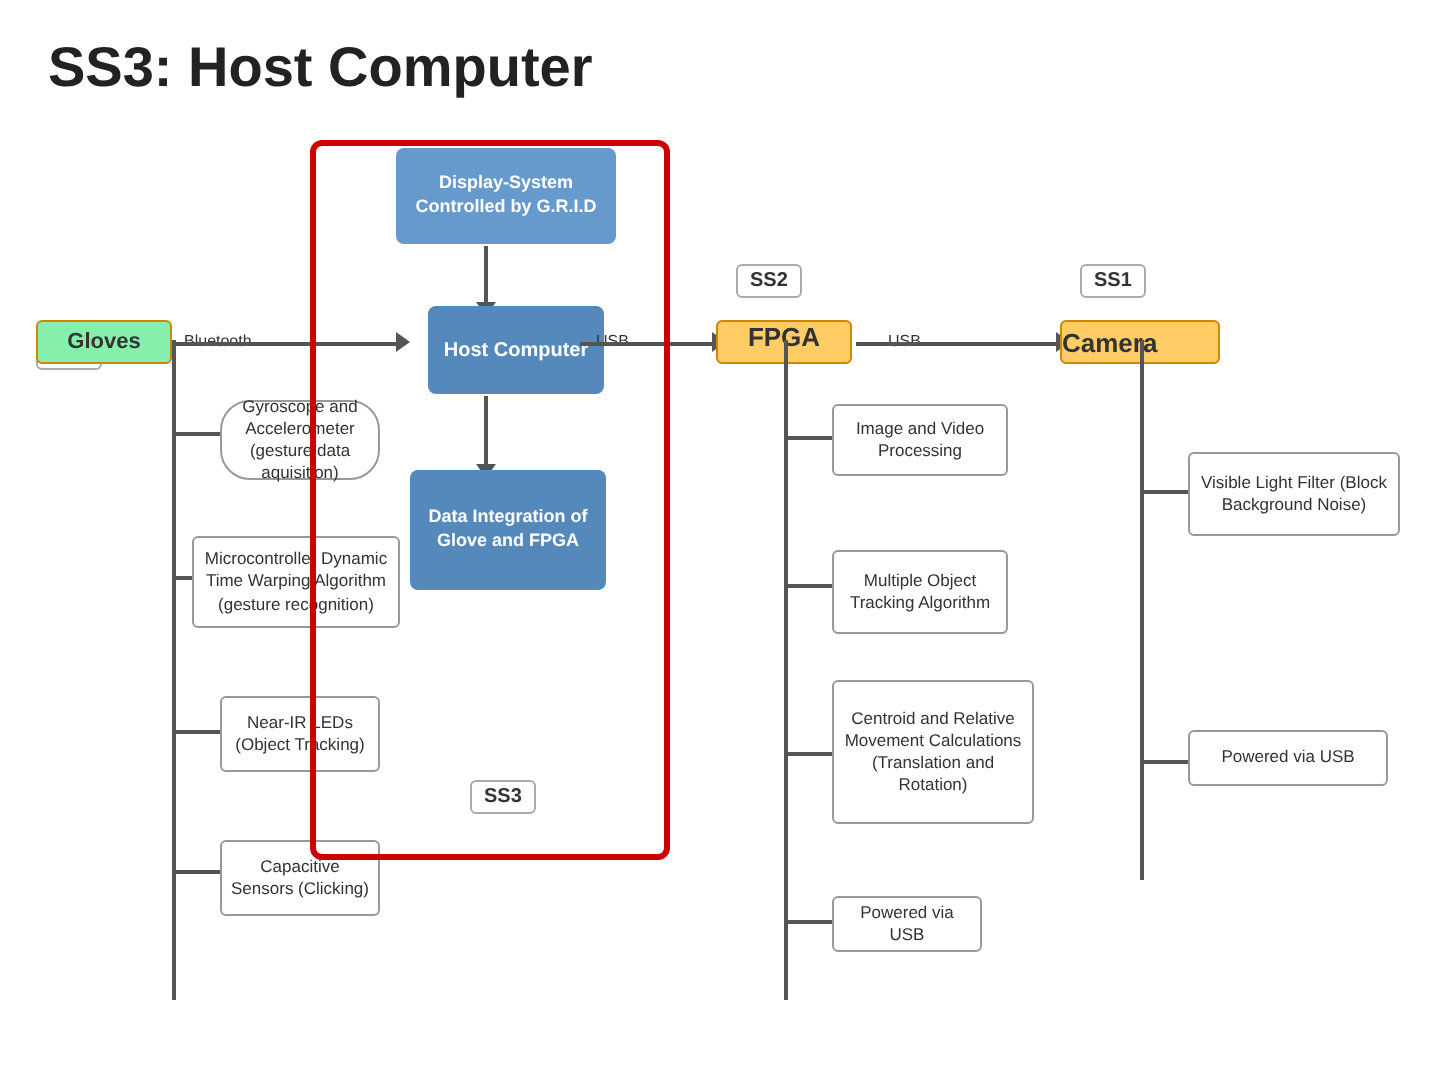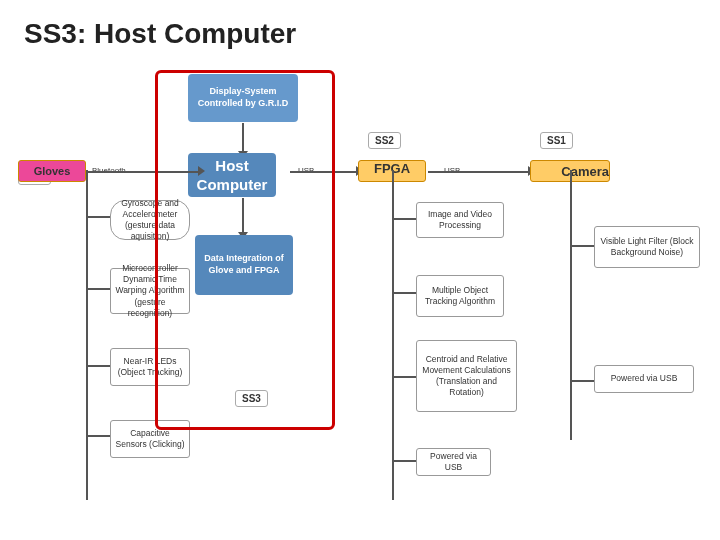--- a/index.html
+++ b/index.html
@@ -39,21 +39,21 @@
       color: #333;
     }
 
     
     .gloves-box {
       position: absolute;
       left: 18px;
       top: 90px;
       width: 68px;
       height: 22px;
-      background: #ec4899;
+      background: #86efac;
       border: 1px solid #cc8800;
       border-radius: 3px;
       display: flex;
       align-items: center;
       justify-content: center;
       font-size: 11px;
       font-weight: bold;
       color: #333;
     }
 
@@ -80,21 +80,21 @@
       position: absolute;
       left: 530px;
       top: 90px;
       width: 80px;
       height: 22px;
       background: #ffcc66;
       border: 1px solid #cc8800;
       border-radius: 3px;
       display: flex;
       align-items: center;
-      justify-content: flex-end;
+      justify-content: flex-start;
       font-size: 13px;
       font-weight: bold;
       color: #333;
     }
 
     
     .host-highlight {
       position: absolute;
       left: 155px;
       top: 0px;
@@ -113,20 +113,21 @@
       border-radius: 4px;
       display: flex;
       align-items: center;
       justify-content: center;
       text-align: center;
       font-size: 10px;
       font-weight: bold;
       color: #fff;
       line-height: 1.3;
       padding: 3px;
+      margin-left: 10px;
     }
 
     
     .info-box {
       position: absolute;
       background: #fff;
       border: 1px solid #999;
       border-radius: 3px;
       font-size: 8.5px;
       text-align: center;
@@ -212,21 +213,21 @@
   <div class="ss-label" style="left:235px; top:320px;">SS3</div>
 
   <div class="blue-box" style="left:188px; top:4px; width:110px; height:48px; font-size:9px;">
     <span>Display-System
 Controlled by
 G.R.I.D</span>
   </div>
 
   <div class="arrow-down" style="left:242px; top:53px; height:30px;"></div>
 
-  <div class="blue-box" style="left:188px; top:83px; width:88px; height:44px; font-size:15px; background:#5588bb;justify-content:center;">
+  <div class="blue-box" style="left:204px; top:83px; width:88px; height:44px; font-size:10px; background:#5588bb;justify-content:center;">
     <span>Host
 Computer</span>
   </div>
 
   <div class="arrow-down" style="left:242px; top:128px; height:36px;"></div>
 
   <div class="blue-box" style="left:195px; top:165px; width:98px; height:60px; font-size:9px; background:#5588bb;">
     <span>Data
 Integration
 of Glove and
@@ -268,21 +269,21 @@
 
   <div class="conn-line" style="left:88px; top:146px; width:22px; height:2px;"></div>
   <div class="info-box" style="left:110px; top:130px; width:80px; height:40px;border-radius:15px;">
     <span>Gyroscope and
 Accelerometer
 (gesture data
 aquisition)</span>
   </div>
 
   <div class="conn-line" style="left:88px; top:218px; width:22px; height:2px;"></div>
-  <div class="info-box" style="left:110px; top:198px; width:80px; height:46px;justify-content:center;">
+  <div class="info-box" style="left:96px; top:198px; width:104px; height:46px;justify-content:center;">
     <span>Microcontroller
 Dynamic Time
 Warping Algorithm
 (gesture recognition)</span>
   </div>
 
   <div class="conn-line" style="left:88px; top:295px; width:22px; height:2px;"></div>
   <div class="info-box" style="left:110px; top:278px; width:80px; height:38px;">
     <span>Near-IR LEDs
 (Object

